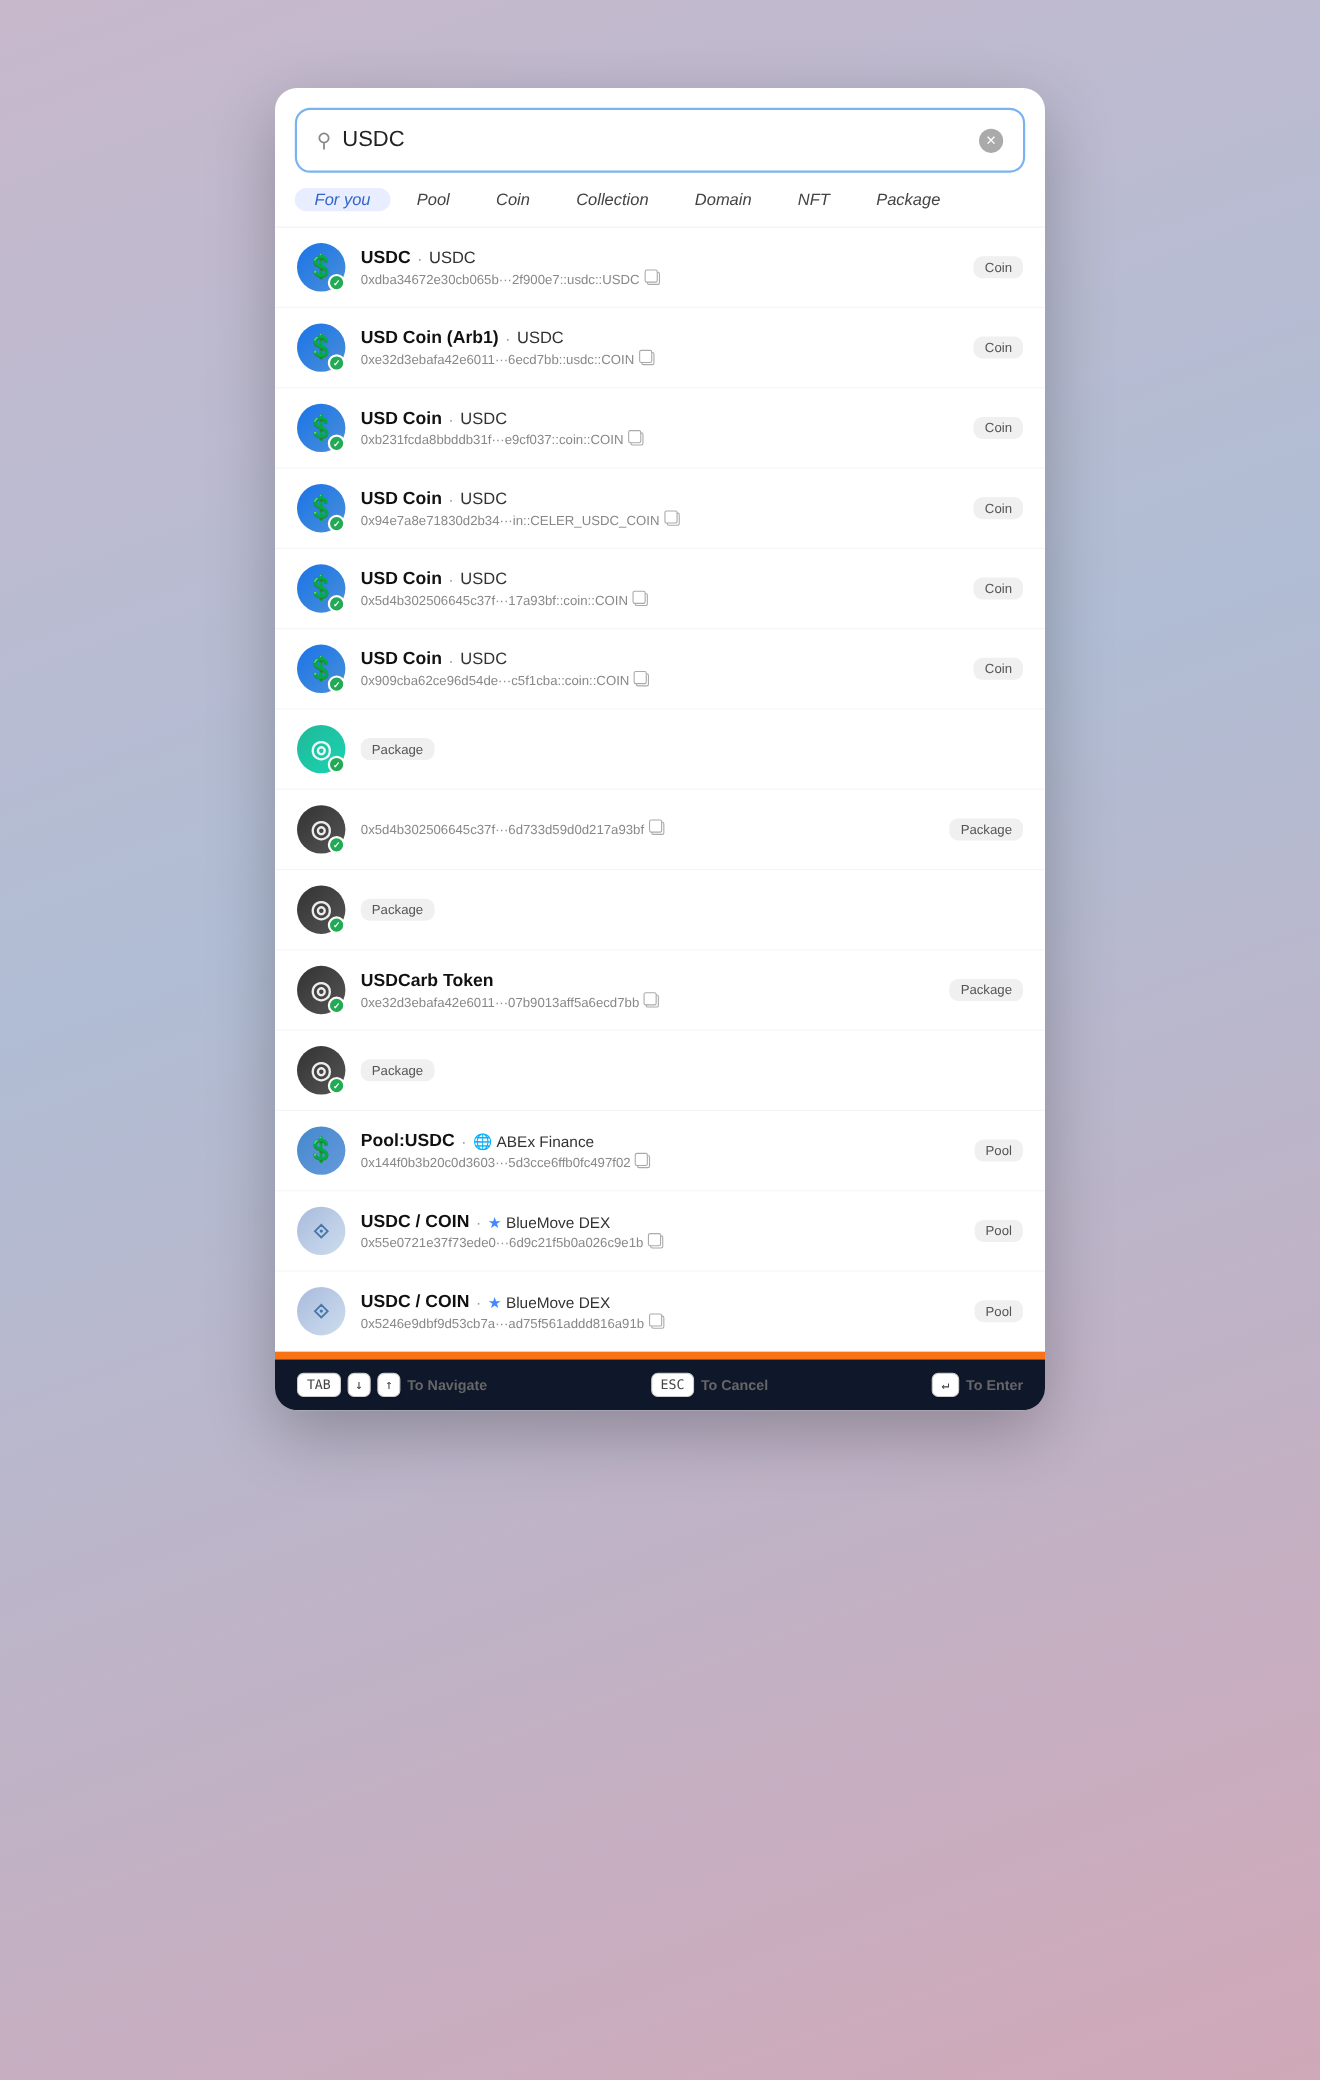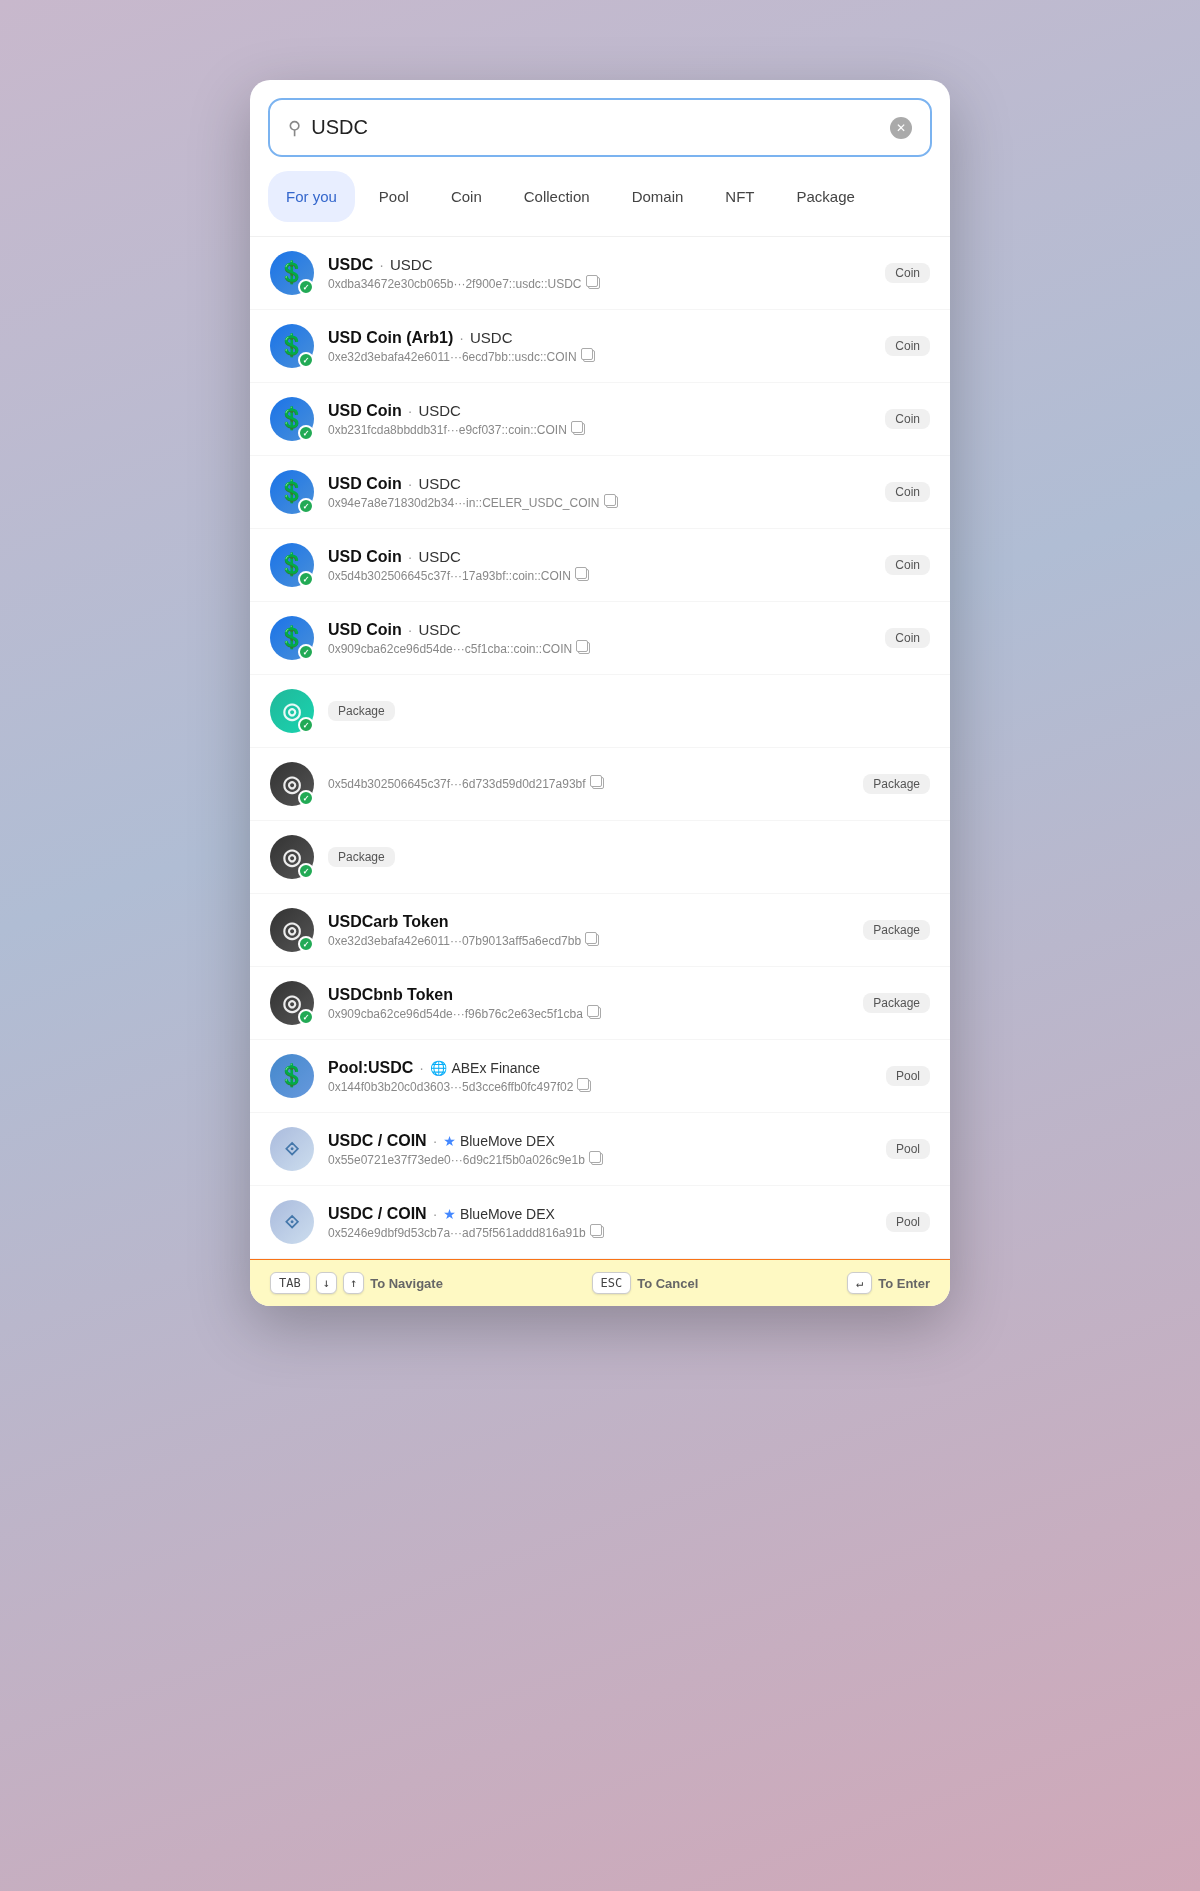--- a/index.html
+++ b/index.html
@@ -87,28 +87,29 @@
 
     
     .filter-tabs {
       display: flex;
       gap: 6px;
       padding: 0 18px 14px 18px;
       flex-wrap: wrap;
     }
 
     .filter-tab {
-      padding: 17px 18px;
+      padding: 2px 18px;
       border-radius: 20px;
       font-size: 15px;
       cursor: pointer;
       color: #444;
       background: transparent;
       border: none;
       font-weight: 400;
+      font-style: italic;
     }
 
     .filter-tab.active {
       background: #e8eeff;
       color: #3366cc;
       font-weight: 500;
     }
 
     
     .results-list {
@@ -272,22 +273,22 @@
       background: #ddd;
       border-radius: 3px;
     }
 
     
     .keyboard-hints {
       display: flex;
       align-items: center;
       justify-content: space-between;
       padding: 12px 20px;
-      background: #fef9c3;
-      border-top: 1px solid #f97316;
+      background: #0f172a;
+      border-top: 7px solid #f97316;
     }
 
     .hint-group {
       display: flex;
       align-items: center;
       gap: 6px;
     }
 
     .kbd {
       background: #fff;
@@ -495,29 +496,20 @@
           </div>
         </div>
         <span class="result-badge">Package</span>
       </div>
 
       <div class="result-item">
         <div class="coin-icon dark">
           <span style="font-size:22px; opacity:0.9;">◎</span>
           <div class="verified-badge">✓</div>
         </div>
-        <div class="result-info">
-          <div class="result-name-row">
-            <span class="result-name">USDCbnb Token</span>
-          </div>
-          <div class="result-address">
-            <span>0x909cba62ce96d54de···f96b76c2e63ec5f1cba</span>
-            <span class="copy-icon"></span>
-          </div>
-        </div>
         <span class="result-badge">Package</span>
       </div>
 
       <div class="result-item">
         <div class="coin-icon pool">
           <span style="font-size:22px; color:#fff;">💲</span>
         </div>
         <div class="result-info">
           <div class="result-name-row">
             <span class="result-name">Pool:USDC</span>

